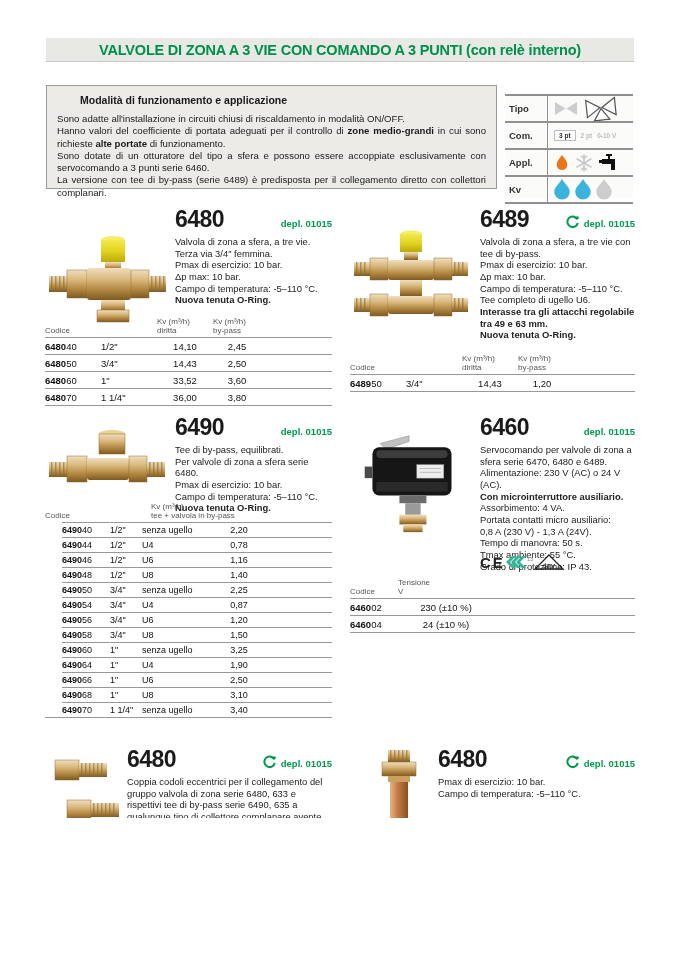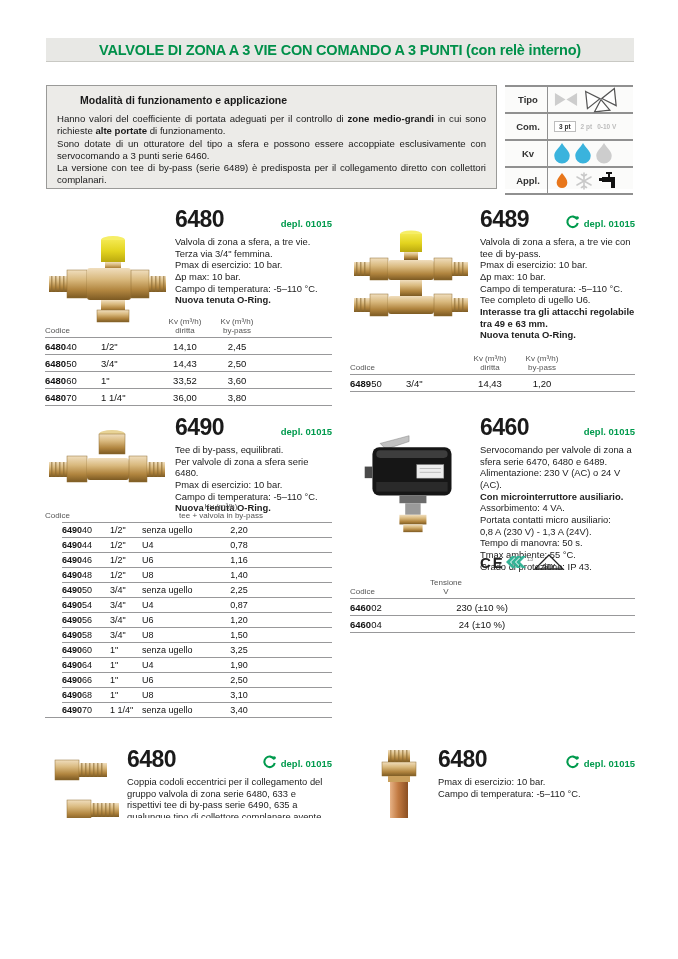--- a/index.html
+++ b/index.html
@@ -12,21 +12,21 @@
     display:flex;align-items:center;justify-content:center;
     font-size:14.5px;font-weight:bold;color:#00904a;letter-spacing:-0.2px;}
 
   
   #info-box{position:absolute;left:46px;top:85px;width:451px;height:104px;box-sizing:border-box;
     background:#ecebe8;border:1px solid #9a9a98;padding:8px 10px;}
   #info-box .hd{font-size:10.5px;font-weight:bold;margin-bottom:7px;padding-left:23px;}
   #info-box .para{font-size:9.6px;line-height:1.28;text-align:justify;}
 
   
-  #spec-matrix{position:absolute;left:505px;top:85px;width:128px;height:104px;background:#fbfbfa;text-align:center;}
+  #spec-matrix{position:absolute;left:505px;top:94px;width:128px;height:104px;background:#fbfbfa;}
   .mx-row{height:25px;display:flex;align-items:center;border-bottom:2px solid #909090;}
   .mx-row:first-child{border-top:2px solid #909090;}
   .mx-label{width:38px;padding-left:4px;font-size:9.5px;font-weight:bold;color:#333;}
   .mx-icons{flex:1;height:100%;display:flex;align-items:center;gap:5px;
     border-left:1.5px solid #909090;padding-left:6px;}
   .com-opt{color:#bcbcbc;font-size:6.5px;font-weight:bold;white-space:nowrap;}
   .com-opt.active{background:#fff;border:1px solid #bdbdbd;color:#2e2e2e;padding:1px 4px;}
   .drop{fill:#cdcdcd;}
   .drop.on{fill:#3ab3dd;}
 
@@ -40,28 +40,28 @@
   .depl{color:#009a4d;font-size:9.5px;font-weight:bold;margin-bottom:2px;white-space:nowrap;}
   .gicon{margin-bottom:1px;}
   .desc{margin-top:5px;}
   .dline{font-size:9.4px;line-height:1.24;color:#222;}
   .dline.b{font-weight:bold;}
 
   
   .tbl{position:absolute;border-bottom:1px solid #98989a;}
   .t-hdr{position:relative;height:22px;font-size:8px;color:#555;}
   .t-hdr .h{position:absolute;bottom:2px;line-height:1.15;}
-  .t-hdr .c{text-align:center;}
+  .t-hdr .c{}
   .row{display:grid;align-items:center;height:16px;border-top:1px solid #98989a;
        font-size:9.5px;color:#111;}
   .row .c{text-align:center;}
   .code b{font-weight:bold;}
   .g-kv{grid-template-columns:56px 56px 56px 48px 1fr;}
   .g-ug{grid-template-columns:48px 32px 62px 70px 1fr;}
-  .g-v{grid-template-columns:48px 96px 1fr;gap:36px;}
+  .g-v{grid-template-columns:48px 96px 1fr;}
   .g-sz{grid-template-columns:56px 60px 1fr;}
   .g-c{grid-template-columns:64px 1fr;}
   .rows-14 .row{height:14px;font-size:9px;margin-left:17px;}
 
   
   .certs{position:absolute;display:flex;align-items:center;gap:0;}
   .ce-text{font-size:15px;font-weight:bold;letter-spacing:2px;color:#222;}
 
   
   #page-num{position:absolute;left:0;right:0;top:924px;text-align:center;
@@ -90,20 +90,21 @@
           <stop offset="0.45" stop-color="#c27a42"></stop>
         <stop offset="1" stop-color="#8a4f22"></stop>
       </linearGradient>
     </defs>
   </svg>
 
   <div id="title-bar">VALVOLE DI ZONA A 3 VIE CON COMANDO A 3 PUNTI (con relè interno)</div>
 
   <div id="info-box">
     <div class="hd">Modalità di funzionamento e applicazione</div>
+    <div class="para">Sono adatte all'installazione in circuiti chiusi di riscaldamento in modalità ON/OFF.</div>
     <div class="para"><span>Hanno valori del coefficiente di portata adeguati per il controllo di </span><b>zone medio-grandi</b><span> in cui sono richieste </span><b>alte portate</b><span> di funzionamento.</span></div>
     <div class="para">Sono dotate di un otturatore del tipo a sfera e possono essere accoppiate esclusivamente con servocomando a 3 punti serie 6460.</div>
     <div class="para">La versione con tee di by-pass (serie 6489) è predisposta per il collegamento diretto con collettori complanari.</div>
   </div>
 
   <div id="spec-matrix">
     <div class="mx-row">
       <span class="mx-label">Tipo</span>
       <span class="mx-icons">
         <svg width="24" height="15" viewBox="0 0 26 16">
@@ -117,37 +118,20 @@
         </svg>
       </span>
     </div>
     <div class="mx-row">
       <span class="mx-label">Com.</span>
       <span class="mx-icons">
 
       <span class="com-opt active">3 pt</span>
           <span class="com-opt">2 pt</span>
           <span class="com-opt">0-10 V</span>
-        </span>
-    </div>
-    <div class="mx-row">
-      <span class="mx-label">Kv</span>
-      <span class="mx-icons">
-
-          <svg class="drop on" width="16" height="21" viewBox="0 0 14 19">
-            <path d="M7,0 C4.5,4.5 0,7.5 0,11.5 a7,7 0 0 0 14,0 C14,7.5 9.5,4.5 7,0 Z"></path>
-          </svg>
-
-          <svg class="drop on" width="16" height="21" viewBox="0 0 14 19">
-            <path d="M7,0 C4.5,4.5 0,7.5 0,11.5 a7,7 0 0 0 14,0 C14,7.5 9.5,4.5 7,0 Z"></path>
-          </svg>
-
-          <svg class="drop off" width="16" height="21" viewBox="0 0 14 19">
-            <path d="M7,0 C4.5,4.5 0,7.5 0,11.5 a7,7 0 0 0 14,0 C14,7.5 9.5,4.5 7,0 Z"></path>
-          </svg>
         </span>
     </div>
     <div class="mx-row">
       <span class="mx-label">Appl.</span>
       <span class="mx-icons">
         <svg width="16" height="20" viewBox="0 0 18 20">
           <path d="M9,1 C5,6 3,8.5 3,12 a6,6 0 0 0 12,0 C15,8.5 13,6 9,1 Z" fill="#e8761b"></path>
         </svg>
         <svg width="18" height="18" viewBox="0 0 18 18">
           <g stroke="#c9c9c9" stroke-width="1.6" stroke-linecap="round">
@@ -163,20 +147,37 @@
         <svg width="20" height="19" viewBox="0 0 20 19">
           <g fill="#111">
             <rect x="8" y="1" width="6" height="2"></rect>
               <rect x="10" y="2" width="2" height="4"></rect>
             <rect x="4" y="6" width="13" height="5"></rect>
               <rect x="1" y="7" width="4" height="3"></rect>
             <rect x="13" y="11" width="4" height="6"></rect>
           </g>
         </svg>
       </span>
+    </div>
+    <div class="mx-row">
+      <span class="mx-label">Kv</span>
+      <span class="mx-icons">
+
+          <svg class="drop on" width="16" height="21" viewBox="0 0 14 19">
+            <path d="M7,0 C4.5,4.5 0,7.5 0,11.5 a7,7 0 0 0 14,0 C14,7.5 9.5,4.5 7,0 Z"></path>
+          </svg>
+
+          <svg class="drop on" width="16" height="21" viewBox="0 0 14 19">
+            <path d="M7,0 C4.5,4.5 0,7.5 0,11.5 a7,7 0 0 0 14,0 C14,7.5 9.5,4.5 7,0 Z"></path>
+          </svg>
+
+          <svg class="drop off" width="16" height="21" viewBox="0 0 14 19">
+            <path d="M7,0 C4.5,4.5 0,7.5 0,11.5 a7,7 0 0 0 14,0 C14,7.5 9.5,4.5 7,0 Z"></path>
+          </svg>
+        </span>
     </div>
   </div>
 
   <div class="section" style="left:45px;top:206px;width:287px;height:200px">
     <svg class="sec-img" style="left:0;top:4px" width="125" height="118" viewBox="0 0 125 118">
       <ellipse cx="68" cy="30" rx="12" ry="4" fill="#f6ee66"></ellipse>
       <rect x="56" y="30" width="24" height="22" fill="url(#yel)"></rect>
       <rect x="60" y="52" width="16" height="8" fill="url(#br)"></rect>
       <rect x="4" y="66" width="18" height="16" fill="url(#br)"></rect>
       <g fill="#8a6a32" opacity="0.6">

